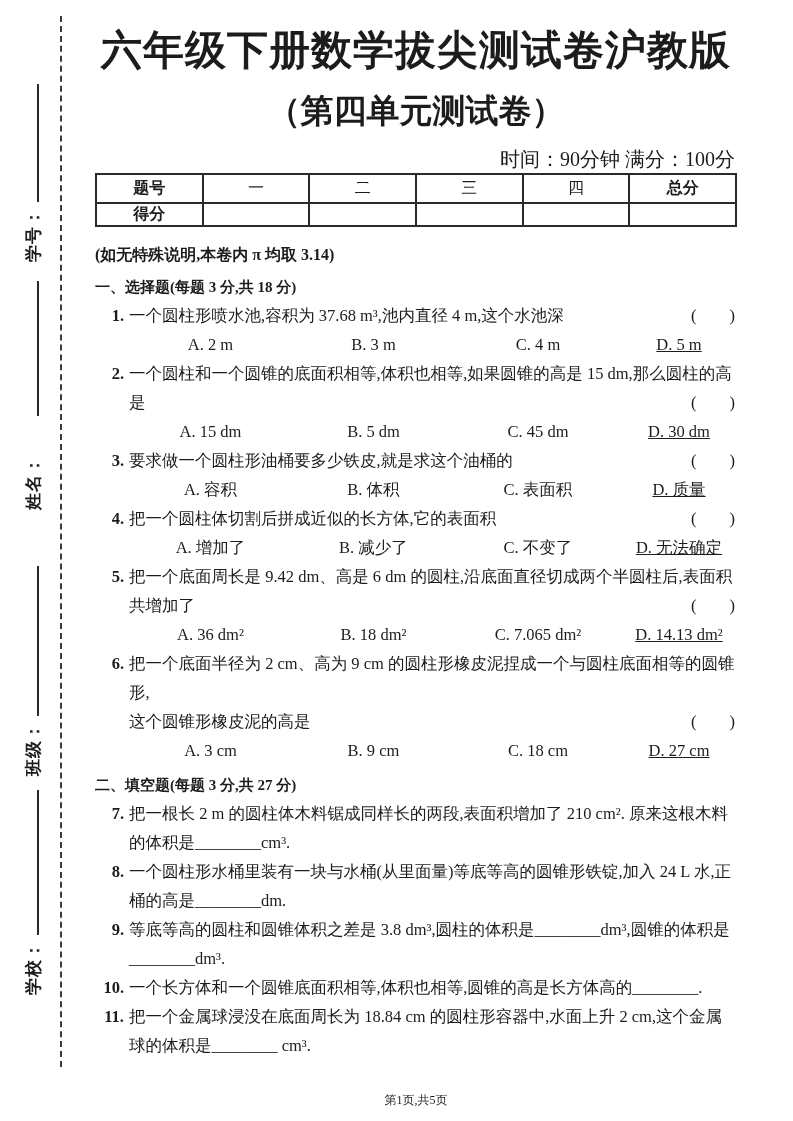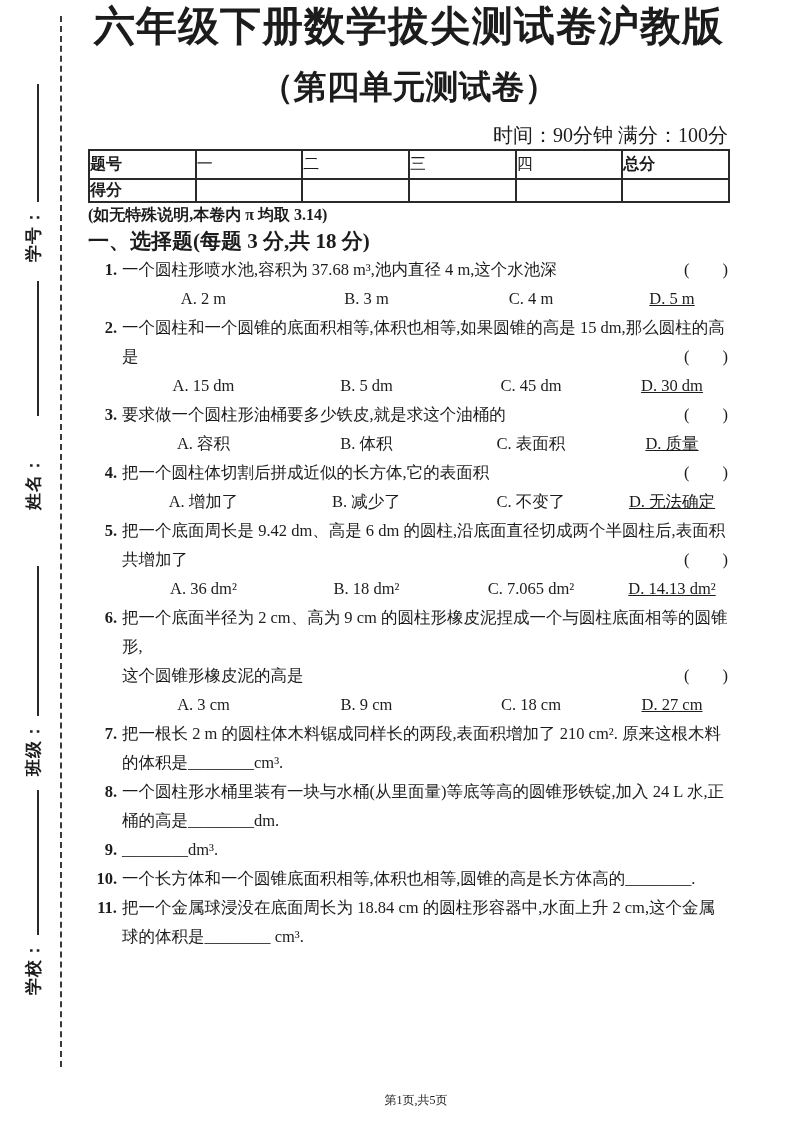--- a/index.html
+++ b/index.html
@@ -23,43 +23,43 @@
   }
   .side-field {
     position: absolute; left: 22px;
     transform: rotate(-90deg); transform-origin: 0 0;
     white-space: nowrap;
     font-size: 17px; font-weight: bold; letter-spacing: 1px;
   }
   .side-line { display: inline-block; border-bottom: 2px solid #2a2a2a; margin-left: 6px; }
 
   
-  .content { position: absolute; left: 88px; top: 0; width: 642px; }
+  .content { position: absolute; left: 95px; top: 0; width: 642px; padding-top: 24px; }
 
   .title {
     text-align: center; font-size: 41px; font-weight: bold;
     line-height: 52px; letter-spacing: 1px; white-space: nowrap;
   }
   .subtitle {
     text-align: center; font-size: 33px; font-weight: bold;
     line-height: 44px; margin-top: 13px;
   }
   .meta { text-align: right; font-size: 20px; line-height: 22px; margin-top: 15px; padding-right: 2px; }
 
   table.score { width: 100%; border-collapse: collapse; table-layout: fixed; margin-top: 3px; }
   table.score td {
-    border: 2px solid #2a2a2a; 
+    border: 2px solid #2a2a2a; text-align: center;
     font-size: 16px; height: 29px; font-weight: bold;
   }
   table.score tr + tr td { height: 19px; }
   table.score td.plain { font-weight: normal; }
 
-  .note { font-size: 16px; font-weight: bold; line-height: 24px; }
-
-  .sec-heading { font-size: 21px; font-weight: bold; line-height: 28px; }
+  .note { margin-top: 16px; font-size: 16px; font-weight: bold; line-height: 24px; }
+
+  .sec-heading { margin-top: 6px; font-size: 15px; font-weight: bold; line-height: 28px; }
 
   .question { position: relative; padding-left: 34px; font-size: 16.5px; }
   .q-line { display: flex; line-height: 29px; }
   .q-body { position: relative; flex: 1 1 auto; }
   .q-num { position: absolute; right: 100%; padding-right: 5px; font-weight: bold; white-space: nowrap; }
   .bracket { flex: 0 0 auto; margin-left: 8px; padding-right: 2px; white-space: nowrap; }
   .options { display: flex; line-height: 29px; text-align: center; }
   .opt { flex: 0 0 163px; white-space: nowrap; }
   .opt:nth-child(3) { flex-basis: 166px; }
   .opt:last-child { flex: 1 1 auto; text-decoration: underline; }
@@ -201,20 +201,21 @@
         <span class="bracket">(&nbsp;&nbsp;&nbsp;&nbsp;&nbsp;&nbsp;&nbsp;&nbsp;)</span>
       </div>
       <div class="options">
         <span class="opt">A. 3 cm</span>
         <span class="opt">B. 9 cm</span>
         <span class="opt">C. 18 cm</span>
         <span class="opt">D. 27 cm</span>
       </div>
     </div>
 
+    <div class="sec-heading">二、填空题(每题 3 分,共 27 分)</div>
 
     <div class="question">
       <div class="q-line">
         <span class="q-body"><span class="q-num">7.</span><span>把一根长 2 m 的圆柱体木料锯成同样长的两段,表面积增加了 210 cm². 原来这根木料</span></span>
       </div>
       <div class="q-line">
           <span class="q-body">的体积是________cm³.</span>
         </div>
     </div>
 
@@ -222,21 +223,21 @@
       <div class="q-line">
         <span class="q-body"><span class="q-num">8.</span><span>一个圆柱形水桶里装有一块与水桶(从里面量)等底等高的圆锥形铁锭,加入 24 L 水,正</span></span>
       </div>
       <div class="q-line">
           <span class="q-body">桶的高是________dm.</span>
         </div>
     </div>
 
     <div class="question">
       <div class="q-line">
-        <span class="q-body"><span class="q-num">9.</span></span>
+        <span class="q-body"><span class="q-num">9.</span><span>等底等高的圆柱和圆锥体积之差是 3.8 dm³,圆柱的体积是________dm³,圆锥的体积是</span></span>
       </div>
       <div class="q-line">
           <span class="q-body">________dm³.</span>
         </div>
     </div>
 
     <div class="question">
       <div class="q-line">
         <span class="q-body"><span class="q-num">10.</span><span>一个长方体和一个圆锥底面积相等,体积也相等,圆锥的高是长方体高的________.</span></span>
       </div>

